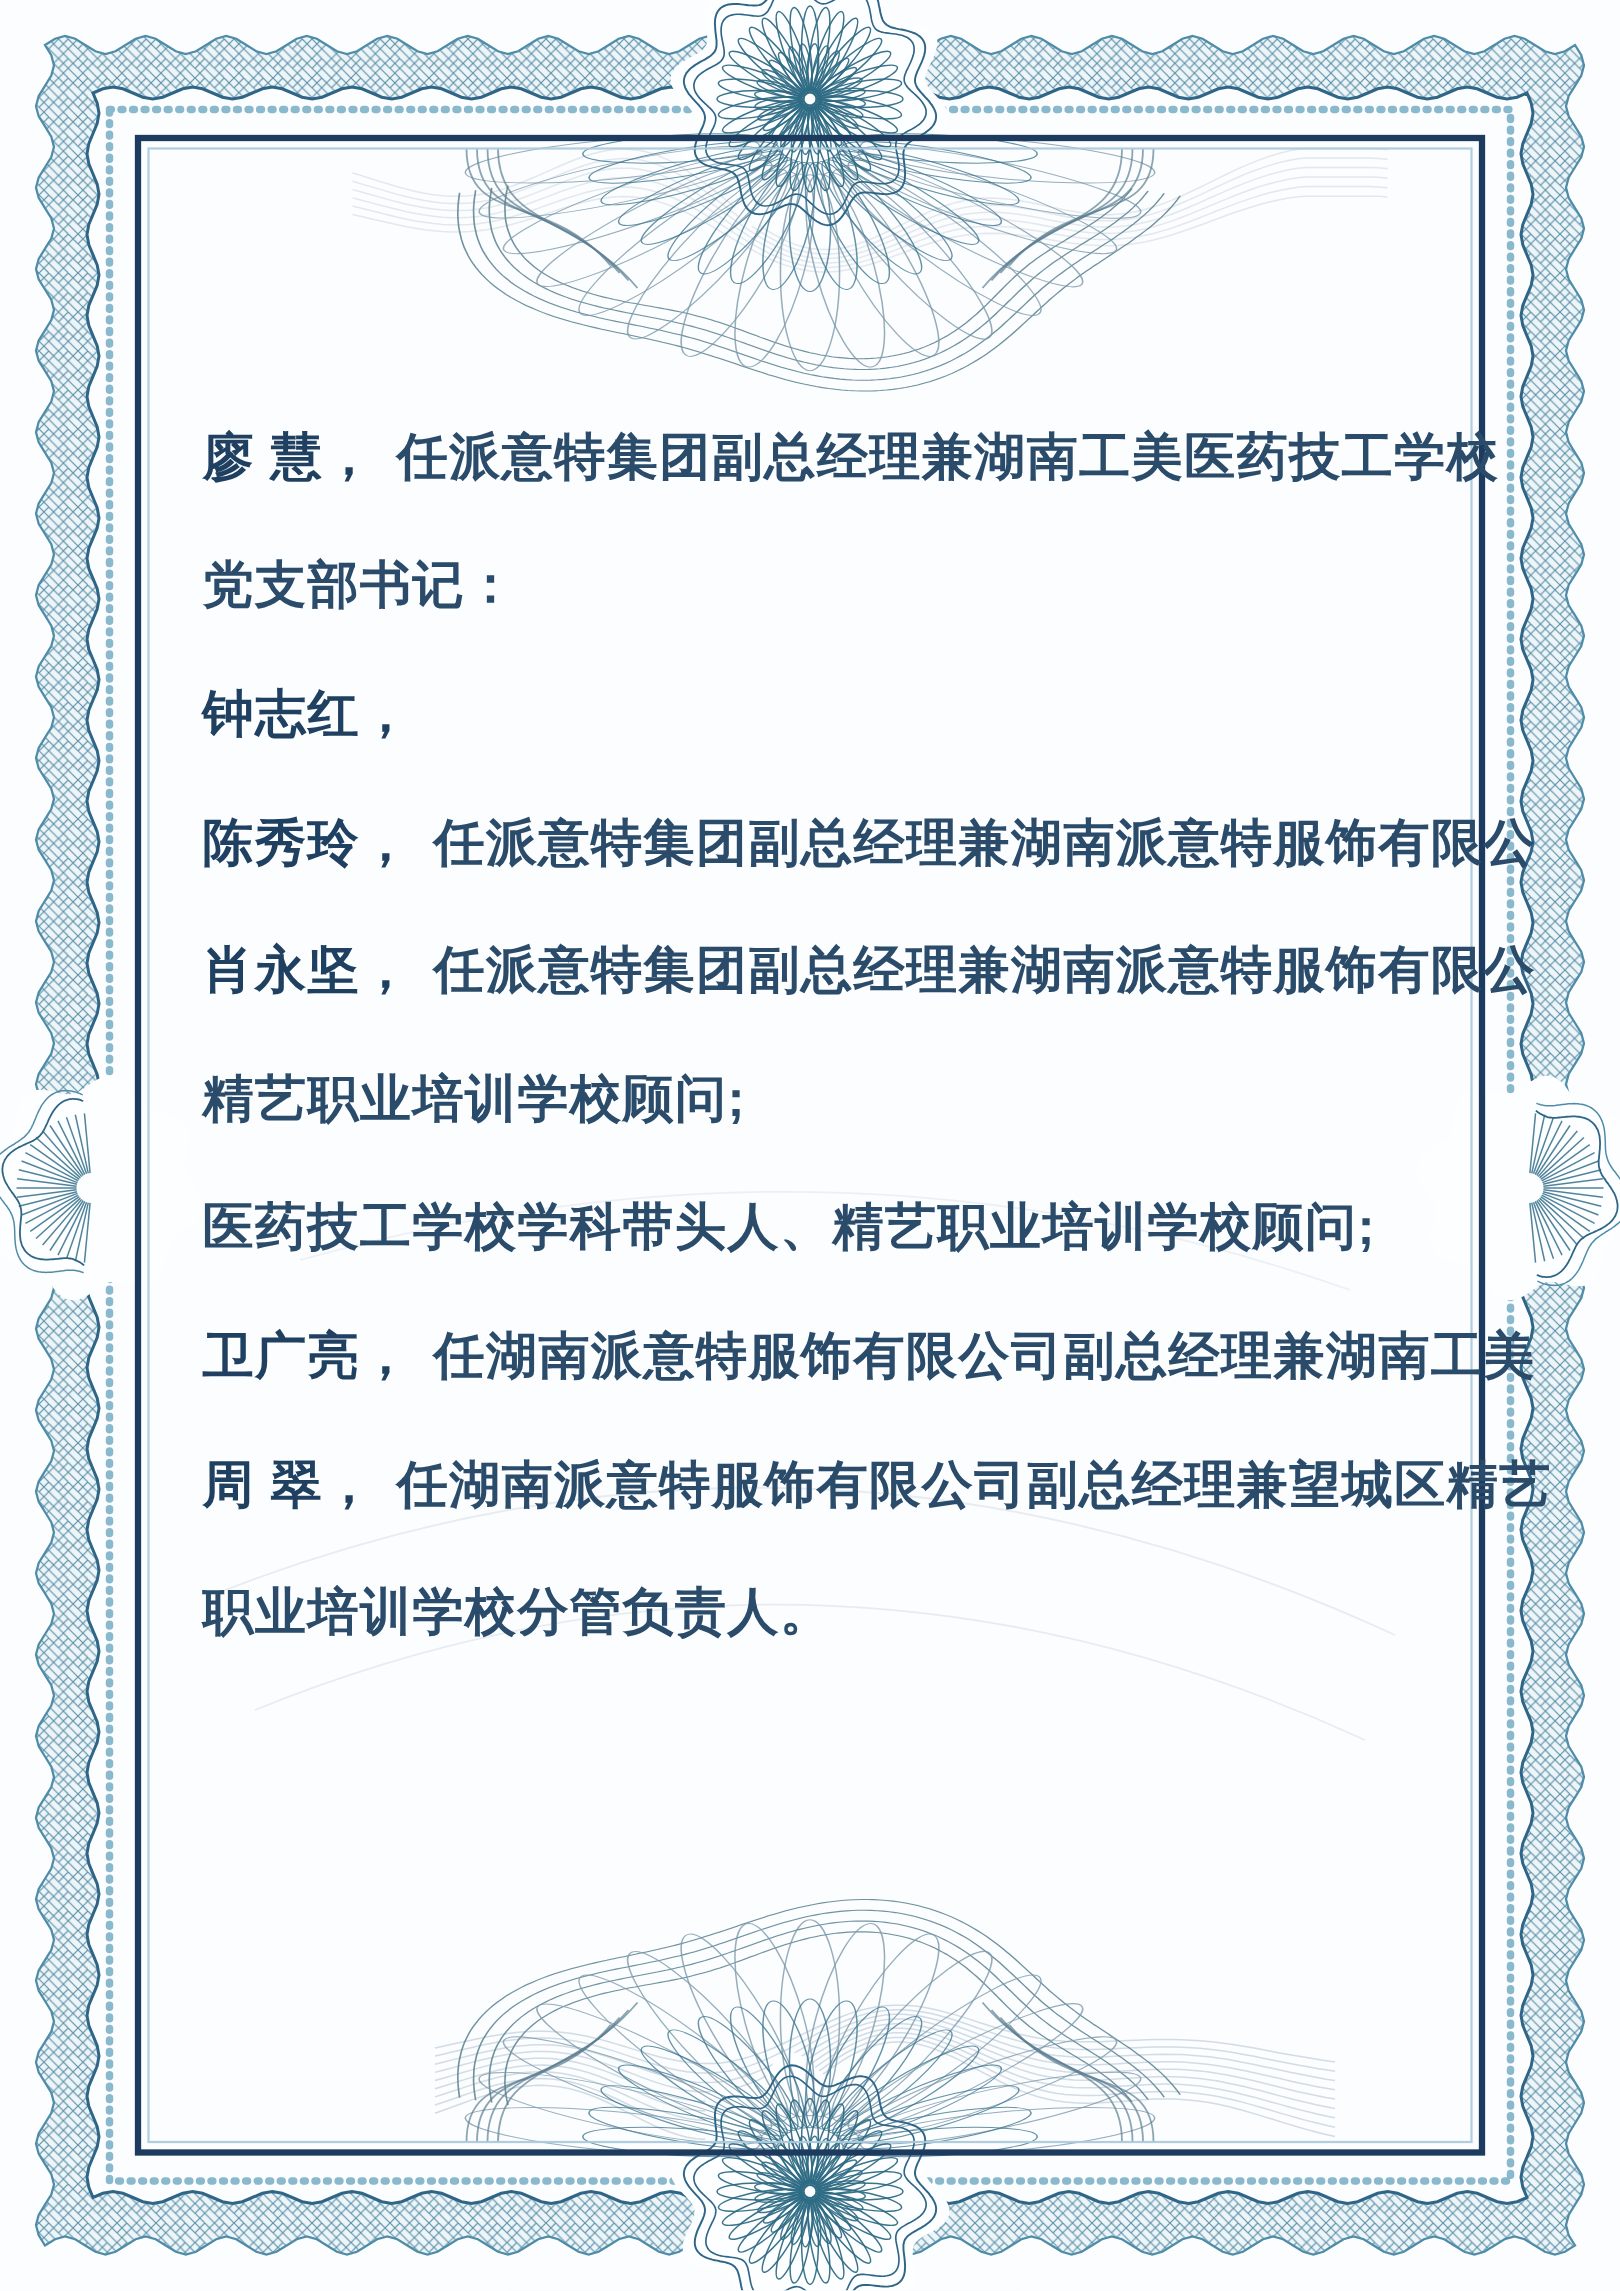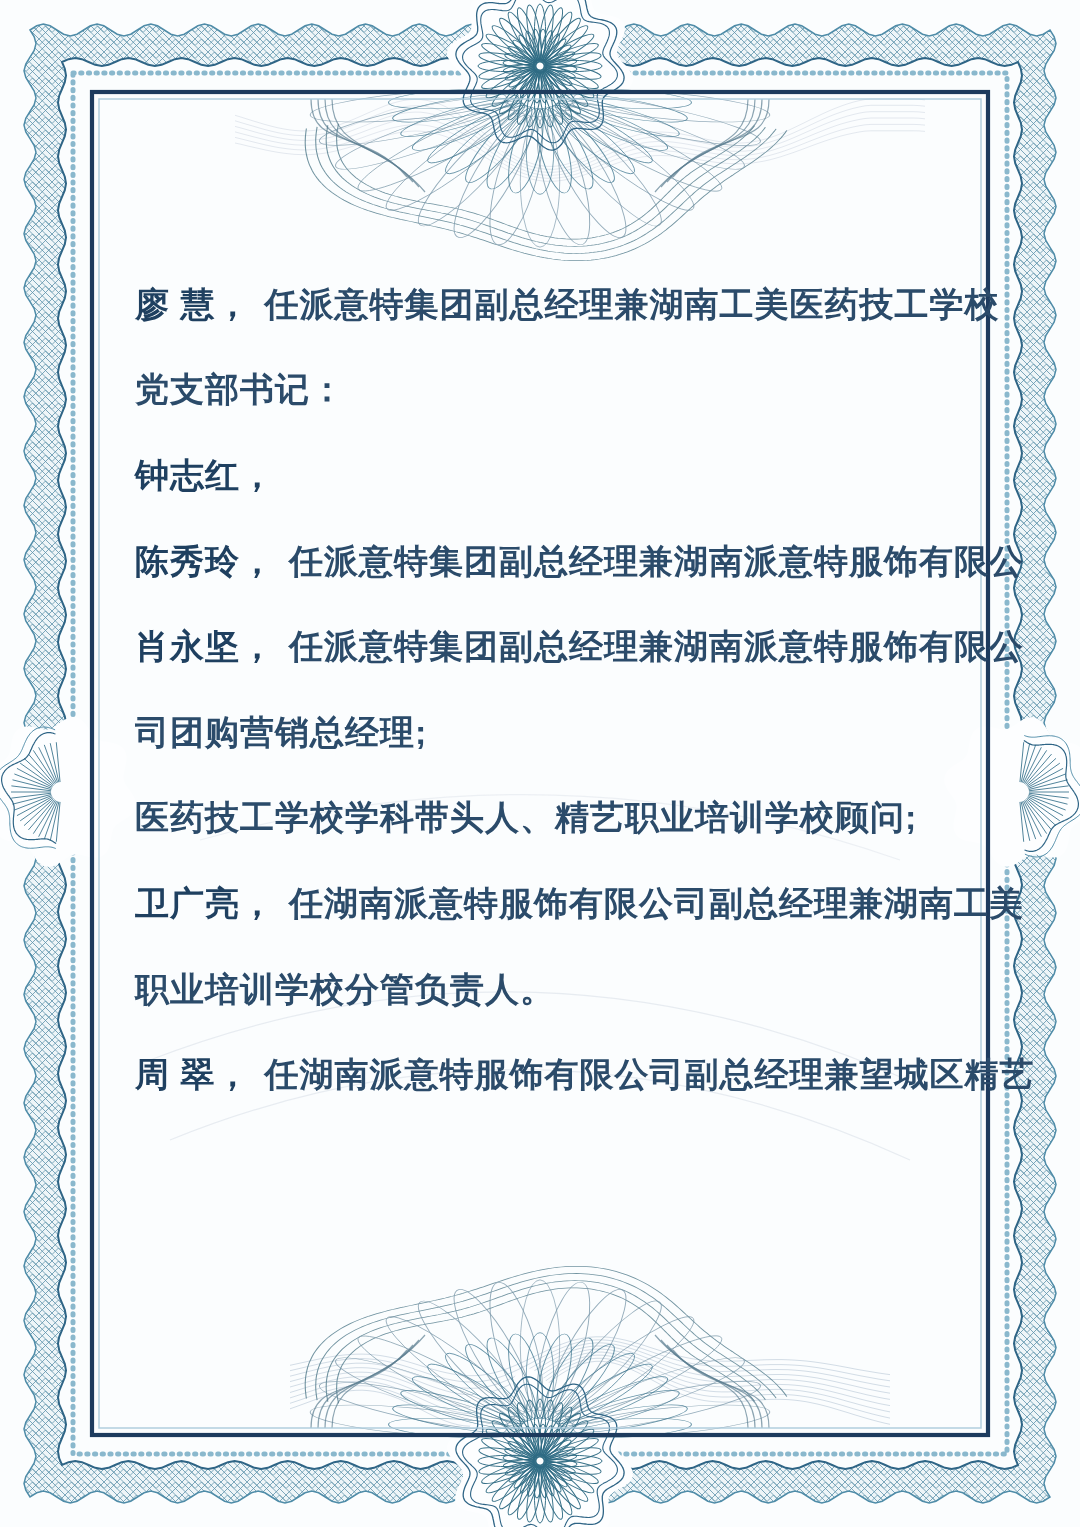--- a/index.html
+++ b/index.html
@@ -369,30 +369,30 @@
       </div>
       <div class="line">
         <span class="pname">陈秀玲，</span>
         <span>任派意特集团副总经理兼湖南派意特服饰有限公</span>
       </div>
       <div class="line">
         <span class="pname">肖永坚，</span>
         <span>任派意特集团副总经理兼湖南派意特服饰有限公</span>
       </div>
       <div class="line">
-        <span>司团购营销总经理;</span>
+        <span>精艺职业培训学校顾问;</span>
       </div>
       <div class="line">
         <span>医药技工学校学科带头人、精艺职业培训学校顾问;</span>
       </div>
       <div class="line">
         <span class="pname">卫广亮，</span>
         <span>任湖南派意特服饰有限公司副总经理兼湖南工美</span>
       </div>
       <div class="line">
-        <span>职业培训学校分管负责人。</span>
-      </div>
-      <div class="line">
         <span class="pname">周 翠，</span>
         <span>任湖南派意特服饰有限公司副总经理兼望城区精艺</span>
+      </div>
+      <div class="line">
+        <span>职业培训学校分管负责人。</span>
       </div>
     </div>
 </div>
 
 </body></html>

